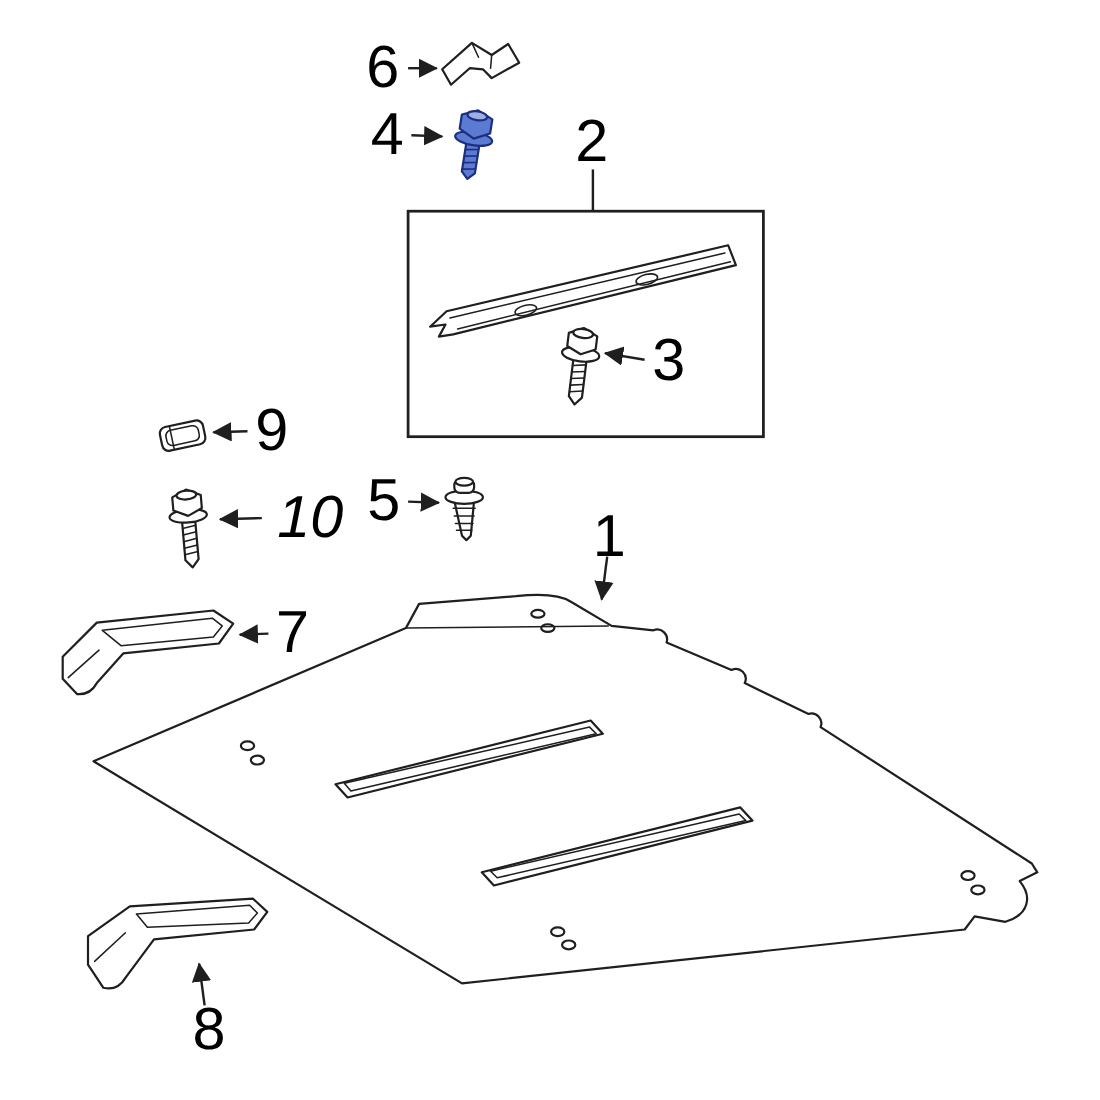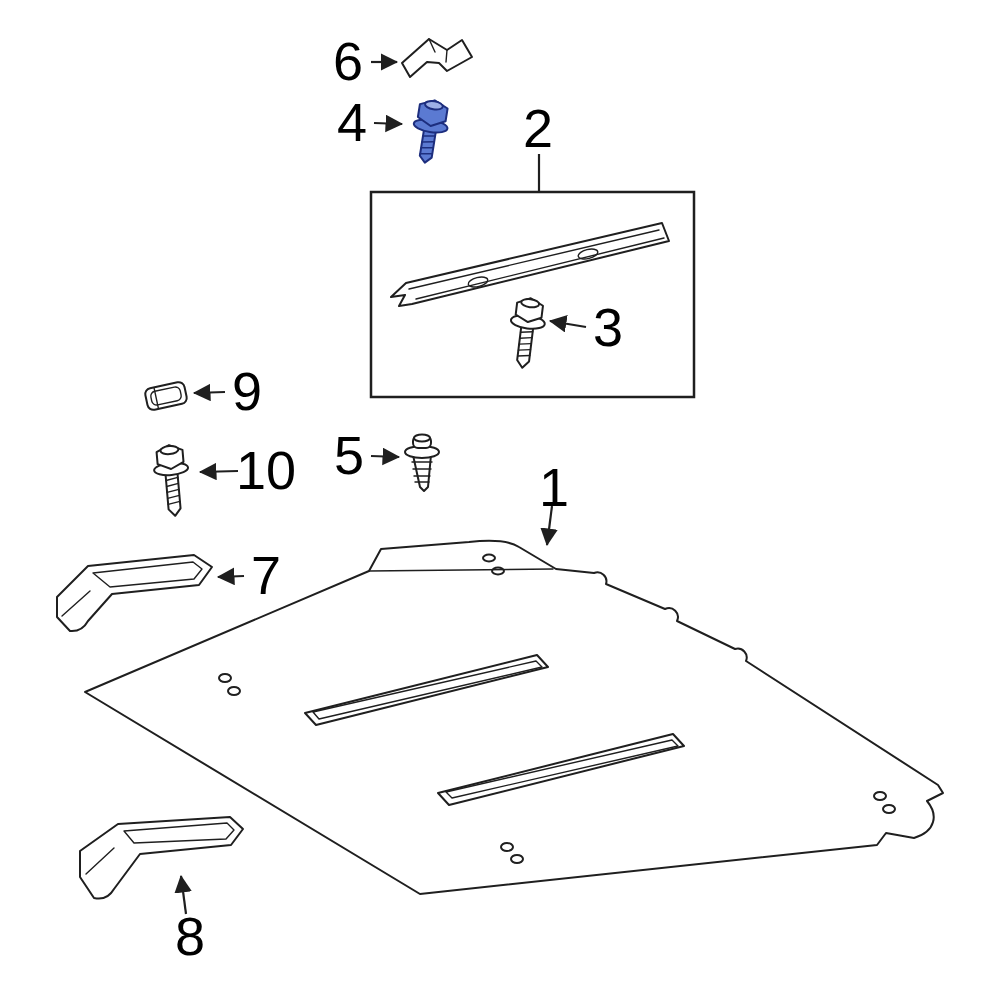--- a/index.html
+++ b/index.html
@@ -148,14 +148,14 @@
 
   <div class="callout" style="left:554px;top:487px;">1</div>
   <div class="callout" style="left:538px;top:128px;">2</div>
   <div class="callout" style="left:608px;top:327px;">3</div>
   <div class="callout" style="left:352px;top:122px;">4</div>
   <div class="callout" style="left:349px;top:455px;">5</div>
   <div class="callout" style="left:348px;top:61px;">6</div>
   <div class="callout" style="left:266px;top:575px;">7</div>
   <div class="callout" style="left:190px;top:936px;">8</div>
   <div class="callout" style="left:247px;top:391px;">9</div>
-  <div class="callout" style="left:266px;top:470px;">10</div>
+  <div class="callout" style="left:282px;top:470px;font-style:italic;">10</div>
 </div>
 
 </body></html>

